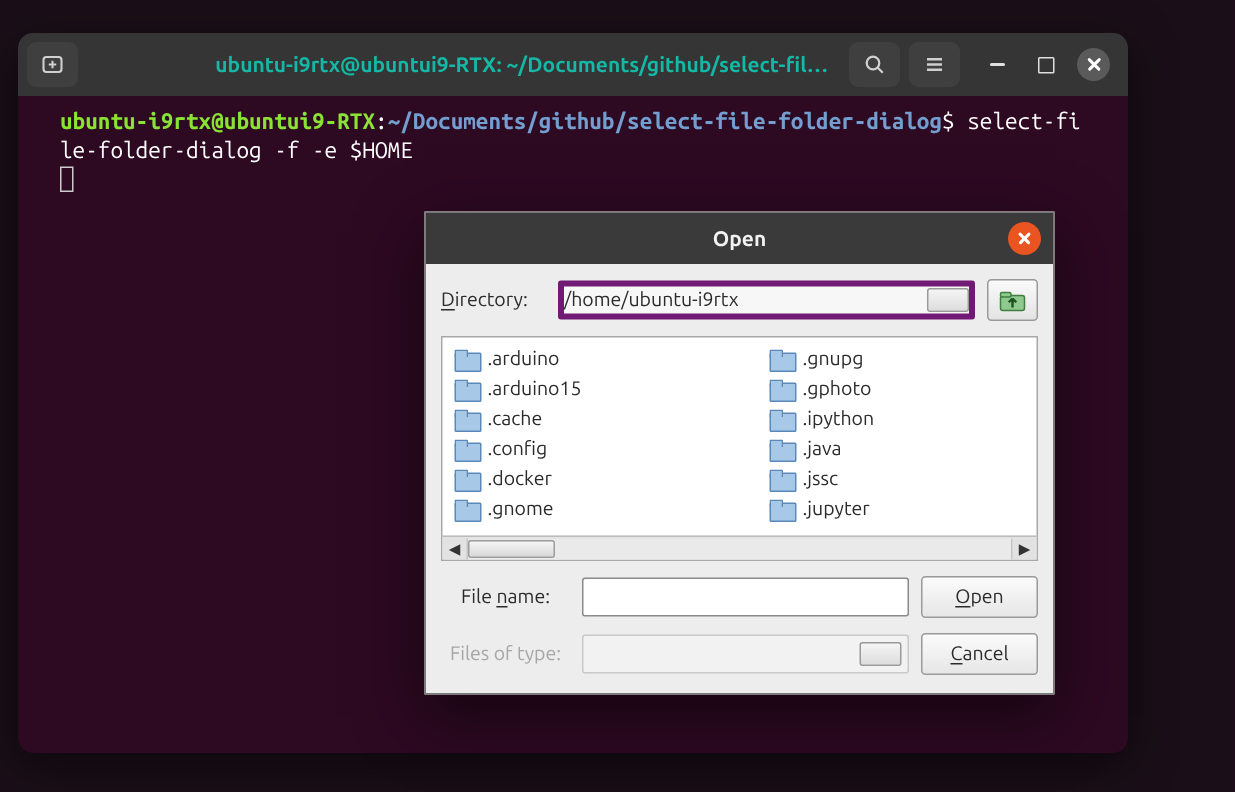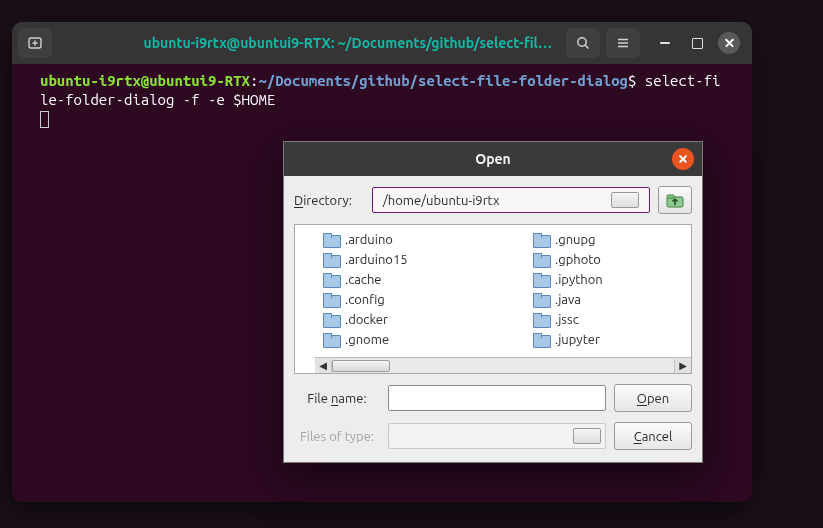--- a/index.html
+++ b/index.html
@@ -119,25 +119,25 @@
   .dlg-body { padding: 10px 10px 12px 10px; font-size:13px; color:#2b2b2b; }
 
   .row { display:flex; align-items:center; gap:8px;justify-content:flex-end; }
 
   .label { min-width: 70px; }
   .ul { text-decoration: underline; text-underline-offset: 2px; }
 
   .dir-field {
     flex:1;
     background:#f7f7f7;
-    border:1px solid #701a75;
+    border:4px solid #701a75;
     border-radius:2px;
     height:26px;
     display:flex; align-items:center;
-    padding:0 10px;
+    padding:0 0;
     position: relative;
   }
   .dir-btn {
     width:28px; height:16px;
     background:linear-gradient(#f5f5f5,#ddd);
     border:1px solid #999;
     border-radius:2px;
     margin-left:auto;
   }
 
@@ -147,21 +147,21 @@
     border:1px solid #999; border-radius:3px;
     display:flex; align-items:center; justify-content:center;
     cursor:pointer;
   }
 
   .file-area {
     margin-top:10px;
     border:1px solid #a8a8a8;
     background:#ffffff;
     height:150px;
-    display:flex; flex-direction:column;padding-left:20px;
+    display:flex; flex-direction:column;
   }
   .file-list {
     flex:1;
     display:flex;
     flex-direction: column;
     flex-wrap: wrap;
     column-gap: 40px;
     padding: 4px 8px 4px 8px;
     align-content: flex-start;
     overflow: hidden;

